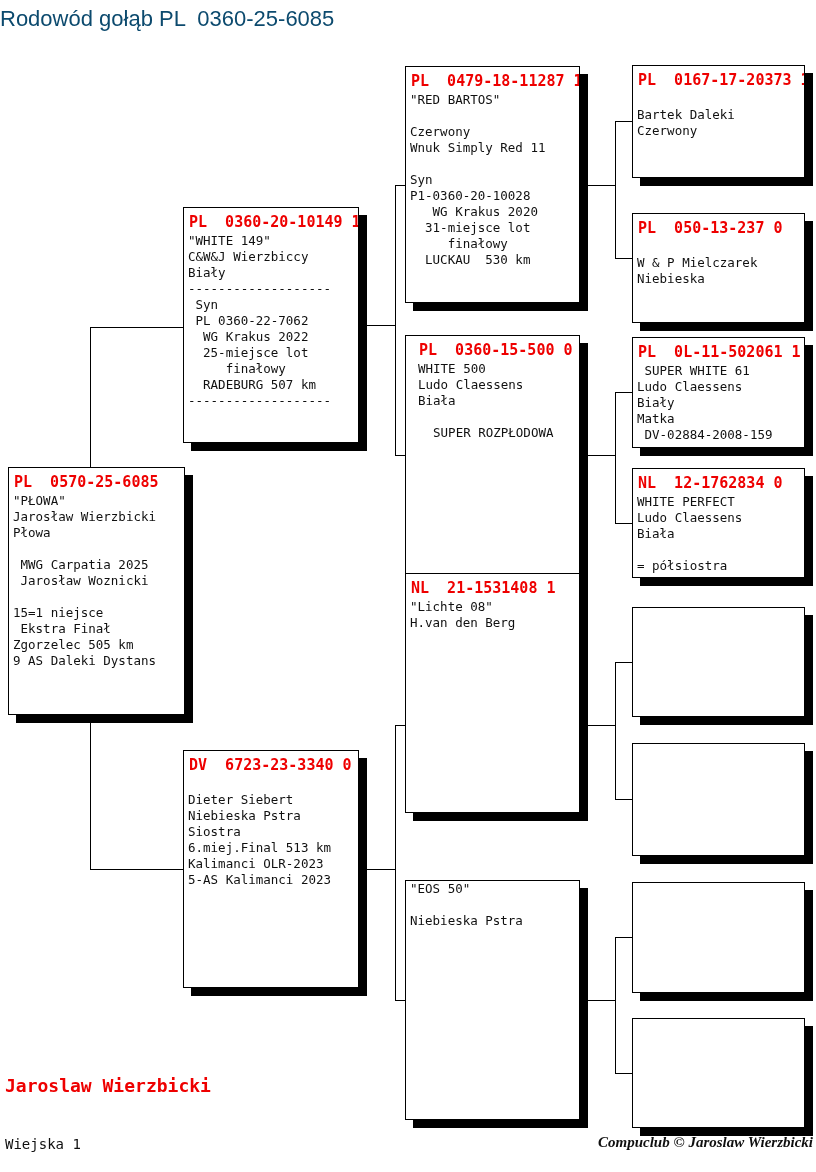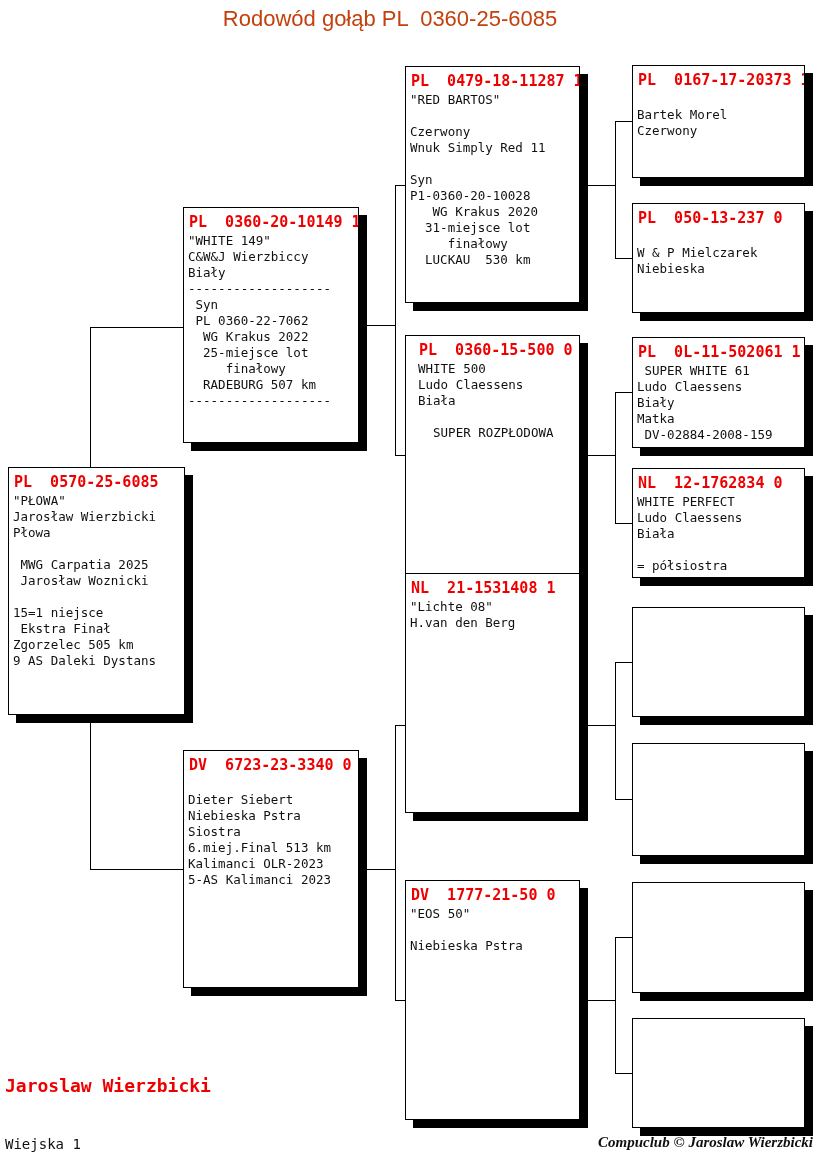--- a/index.html
+++ b/index.html
@@ -1,37 +1,37 @@
 <!DOCTYPE html>
 <html><head>
 <meta charset="utf-8">
 <style>
   html,body{margin:0;padding:0;background:#ffffff;}
   body{width:816px;height:1172px;position:relative;overflow:hidden;
        font-family:"DejaVu Sans Mono",monospace;}
-  .title{position:absolute;top:6px;left:0;width:780px;text-align:center;
+  .title{position:absolute;top:6px;left:0;width:780px;text-align:left;
          font-family:"Liberation Sans",sans-serif;font-size:22px;font-weight:400;
-         color:#c2410c;white-space:pre;margin:0;}
+         color:#0c4a6e;white-space:pre;margin:0;}
   .box{position:absolute;background:#ffffff;border:1px solid #000;
        box-sizing:border-box;box-shadow:8px 8px 0 0 #000;overflow:hidden;}
   .hdr{color:#ee0000;font-weight:bold;font-size:15px;
        line-height:20px;padding:4px 2px 1px 5px;white-space:pre;overflow:hidden;}
   .bdy{font-size:12.5px;line-height:16px;color:#101010;padding:0 2px 0 4px;
        white-space:pre;overflow:hidden;}
   .ln{position:absolute;background:#000;}
   
   .b-subject{left:8px;top:467px;width:177px;height:248px;}
   .b-father {left:183px;top:207px;width:176px;height:236px;}
   .b-mother {left:183px;top:750px;width:176px;height:238px;}
   .b-gp1{left:405px;top:66px; width:175px;height:237px;}
   .b-gp2{left:405px;top:335px;width:175px;height:240px;padding-left:8px;}
   .b-gp3{left:405px;top:573px;width:175px;height:240px;}
   .b-gp4{left:405px;top:880px;width:175px;height:240px;}
   .b-ggp1{left:632px;top:65px;  width:173px;height:113px;}
-  .b-ggp2{left:632px;top:203px; width:173px;height:110px;}
+  .b-ggp2{left:632px;top:213px; width:173px;height:110px;}
   .b-ggp3{left:632px;top:337px; width:173px;height:111px;}
   .b-ggp4{left:632px;top:468px; width:173px;height:110px;}
   .b-ggp5{left:632px;top:607px; width:173px;height:110px;}
   .b-ggp6{left:632px;top:743px; width:173px;height:113px;}
   .b-ggp7{left:632px;top:882px; width:173px;height:111px;}
   .b-ggp8{left:632px;top:1018px;width:173px;height:110px;}
   .footer{position:absolute;left:5px;top:1036px;white-space:pre;}
   .owner{color:#ee0000;font-weight:bold;font-size:18px;line-height:24px;white-space:pre;}
   .addr{font-size:14px;line-height:16.5px;color:#101010;white-space:pre;}
   .credit{position:absolute;right:3px;top:1134px;
@@ -104,30 +104,29 @@
 Biała
 
   SUPER ROZPŁODOWA</div>
 </div>
 <div class="box b-gp3">
   <div class="hdr">NL  21-1531408 1</div>
   <div class="bdy">"Lichte 08"
 H.van den Berg</div>
 </div>
 <div class="box b-gp4">
-  <div class="hdr">DV  1777-21-50 0</div>
   <div class="bdy">"EOS 50"
 
 Niebieska Pstra</div>
 </div>
 
 <div class="box b-ggp1">
   <div class="hdr">PL  0167-17-20373 1</div>
   <div class="bdy">
-Bartek Morel
+Bartek Daleki
 Czerwony</div>
 </div>
 <div class="box b-ggp2">
   <div class="hdr">PL  050-13-237 0</div>
   <div class="bdy">
 W &amp; P Mielczarek
 Niebieska</div>
 </div>
 <div class="box b-ggp3">
   <div class="hdr">PL  0L-11-502061 1</div>

